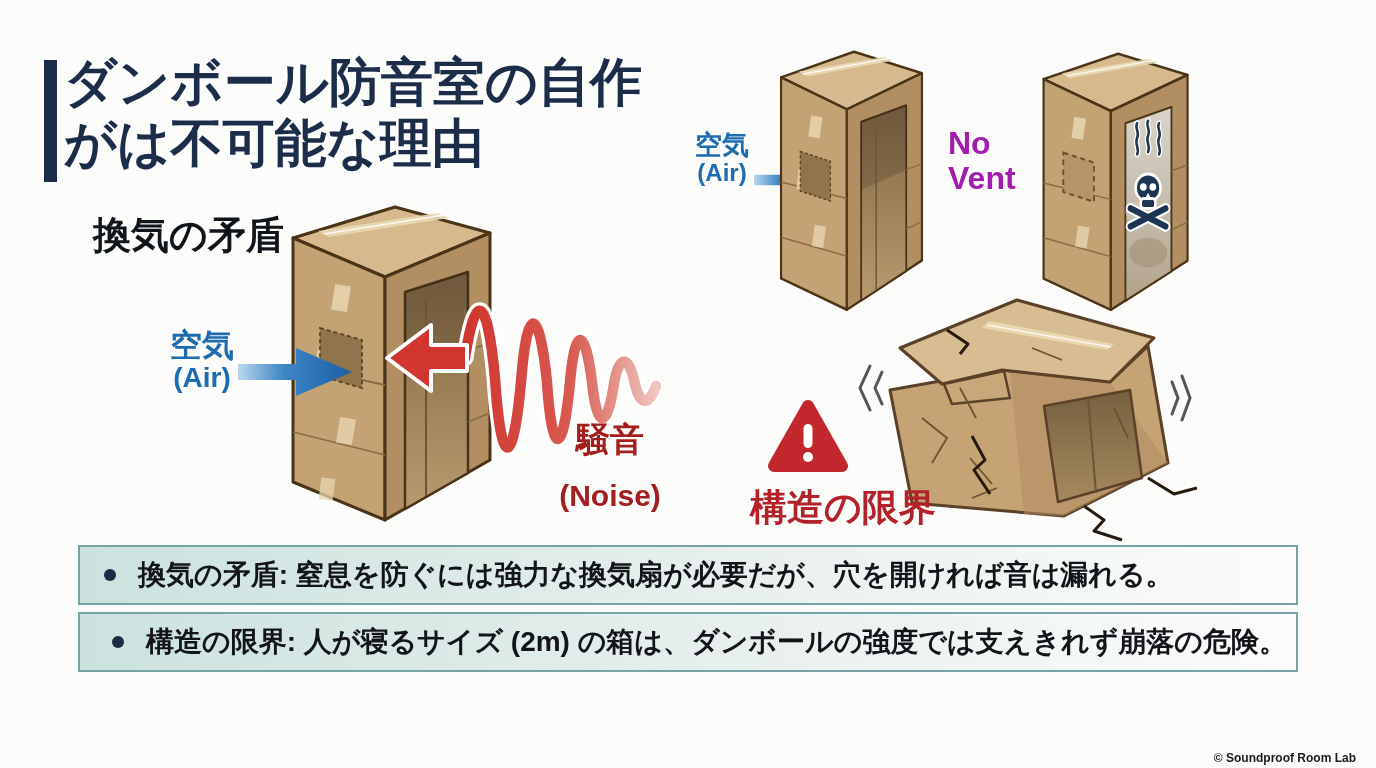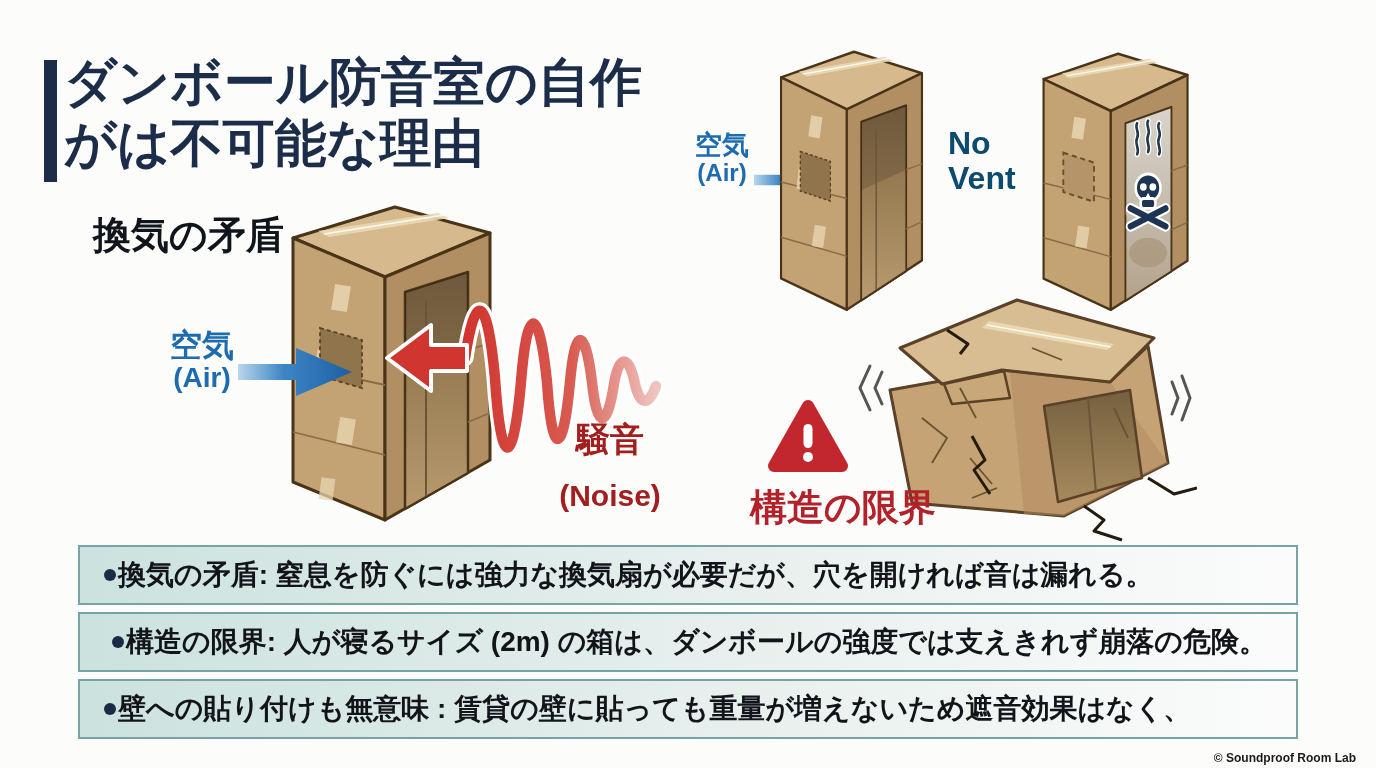--- a/index.html
+++ b/index.html
@@ -15,28 +15,28 @@
   .title{left:64px;top:52px;font-size:52px;line-height:61px;font-weight:bold;color:#1c2d4a;white-space:nowrap;}
   
   .vent-heading{left:93px;top:210px;font-size:38px;font-weight:bold;color:#10151c;white-space:nowrap;}
   .air-label{color:#1e6cb0;font-weight:bold;text-align:center;line-height:1.08;}
   .air-label-left{left:152px;top:328px;width:100px;font-size:32px;}
   .air-label-left .en{font-size:28px;}
   .air-label-tr{left:682px;top:131px;width:80px;font-size:27px;}
   .air-label-tr .en{font-size:24px;}
   .noise-label{left:548px;top:420px;width:124px;font-size:34px;font-weight:bold;color:#a31f1f;text-align:center;line-height:1.15;}
   .noise-label .en{font-size:30px;margin-top:20px;}
-  .no-vent-label{left:948px;top:126px;width:92px;font-size:32px;line-height:1.1;font-weight:bold;color:#0c4a6e;text-align:left;}
+  .no-vent-label{left:948px;top:126px;width:92px;font-size:32px;line-height:1.1;font-weight:bold;color:#a21caf;text-align:left;}
   .warning-label{left:750px;top:483px;font-size:37px;font-weight:bold;color:#b3212a;white-space:nowrap;}
   
   .bullet-row{
     left:78px;width:1220px;height:60px;box-sizing:border-box;
     border:2px solid #76a3a3;
     background:linear-gradient(90deg,#cbe2de 0%,#e8f0ee 55%,#fbfcfb 100%);
-    display:flex;align-items:center;gap:2px;padding:0 16px 0 24px;
+    display:flex;align-items:center;gap:22px;padding:0 16px 0 24px;
   }
   .bullet-dot{width:12px;height:12px;border-radius:50%;background:#1c2b45;flex:0 0 auto;}
   .bullet-text{font-size:28px;font-weight:bold;color:#121419;white-space:nowrap;}
   .row1{top:545px;} .row2{top:612px;padding-left:32px;} .row3{top:679px;}
   
   .copyright{right:20px;bottom:3px;font-size:12px;font-weight:bold;color:#1a1a1a;}
   svg{display:block;}
 </style>
 </head>
 <body>
@@ -255,19 +255,15 @@
   <div class="abs warning-label">構造の限界</div>
 
   <div class="abs bullet-row row1">
     <span class="bullet-dot"></span>
     <span class="bullet-text">換気の矛盾: 窒息を防ぐには強力な換気扇が必要だが、穴を開ければ音は漏れる。</span>
   </div>
   <div class="abs bullet-row row2">
     <span class="bullet-dot"></span>
     <span class="bullet-text">構造の限界: 人が寝るサイズ (2m) の箱は、ダンボールの強度では支えきれず崩落の危険。</span>
   </div>
-  <div class="abs bullet-row row3">
-    <span class="bullet-dot"></span>
-    <span class="bullet-text">壁への貼り付けも無意味 : 賃貸の壁に貼っても重量が増えないため遮音効果はなく、</span>
-  </div>
 
   <div class="abs copyright">© Soundproof Room Lab</div>
 </div>
 
 </body></html>

